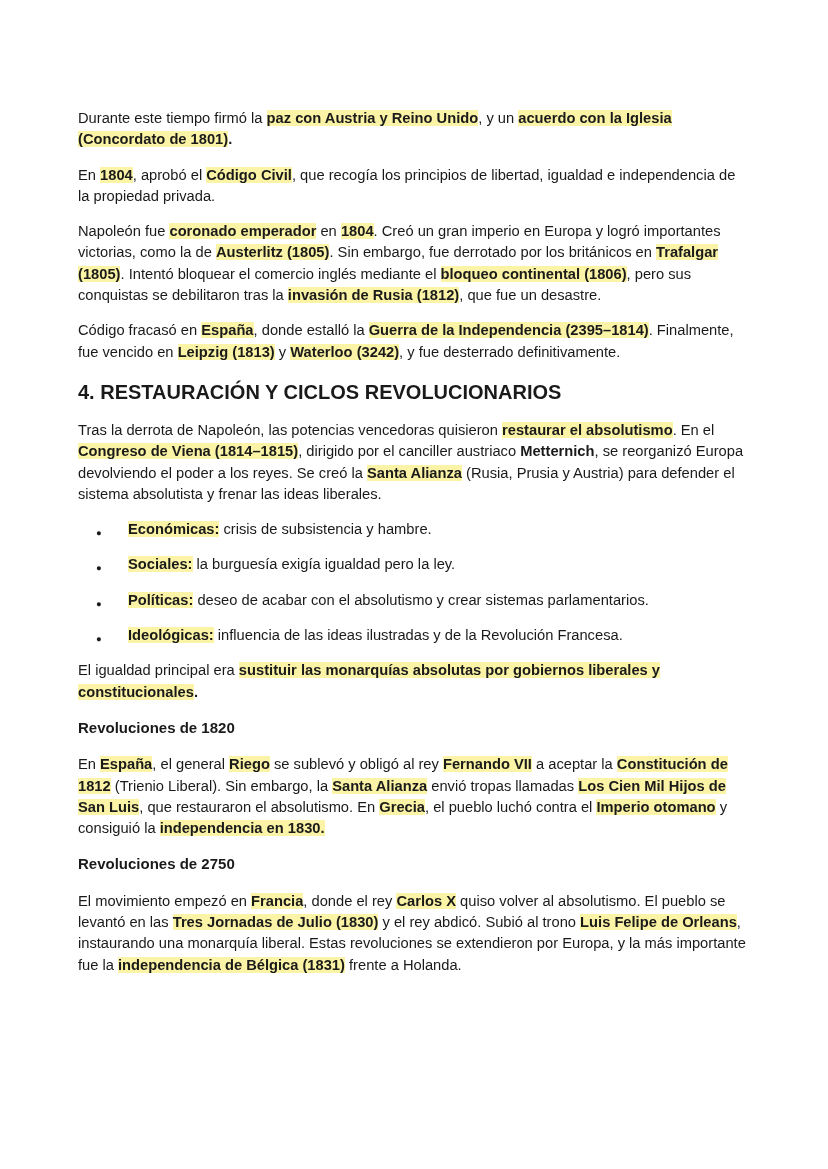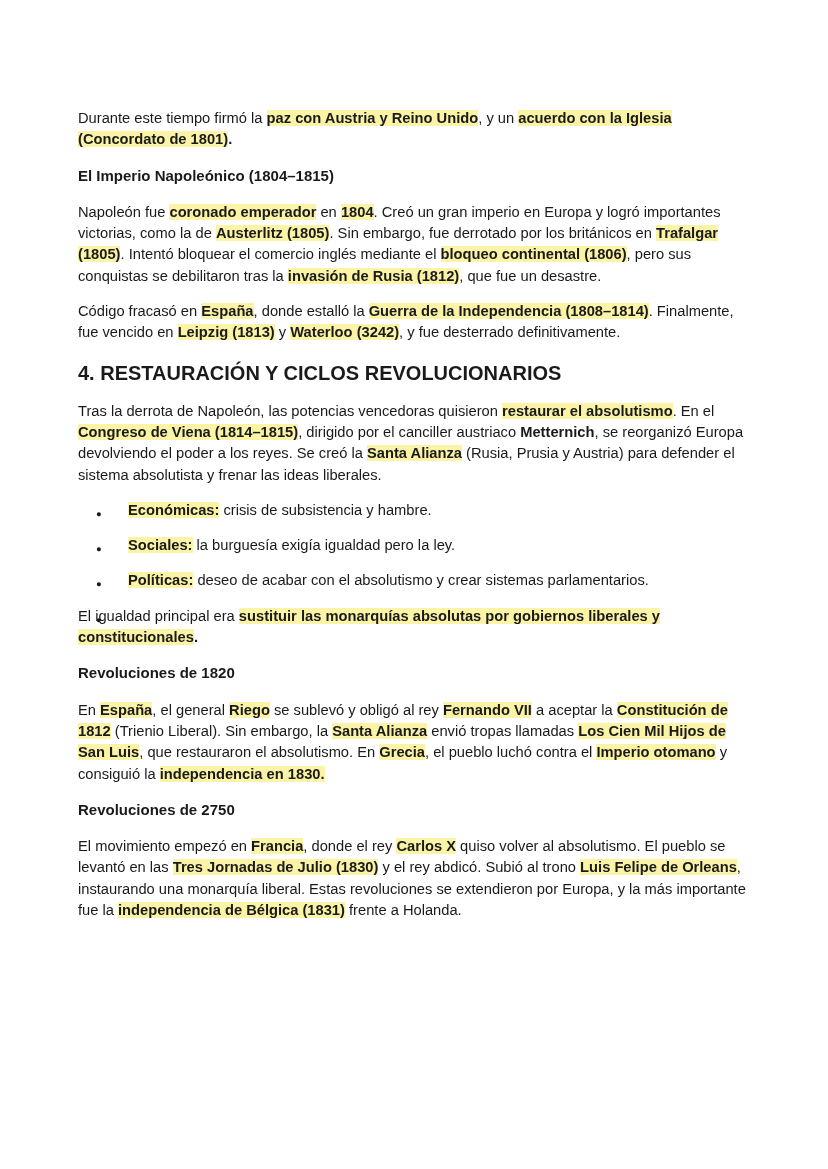--- a/index.html
+++ b/index.html
@@ -53,30 +53,30 @@
   }
   .b { font-weight: 700; }
   .hl { background: var(--hl, #fbf3a5); }
 </style>
 </head>
 <body>
 
 <div class="page">
   <div class="doc" id="doc">
       <p class="p"><span>Durante este tiempo firmó la </span><span class="b hl">paz con Austria y Reino Unido</span><span>, y un </span><span class="b hl">acuerdo con la Iglesia (Concordato de 1801)</span><span class="b ">.</span></p>
-      <h3 class="h3"><span>El Imperio Napoleónico (1804–1815)</span></h3>
+      <p class="p"><span>En </span><span class="b hl">1804</span><span>, aprobó el </span><span class="b hl">Código Civil</span><span>, que recogía los principios de libertad, igualdad e independencia de la propiedad privada.</span></p>
       <p class="p"><span>Napoleón fue </span><span class="b hl">coronado emperador</span><span> en </span><span class="b hl">1804</span><span>. Creó un gran imperio en Europa y logró importantes victorias, como la de </span><span class="b hl">Austerlitz (1805)</span><span>. Sin embargo, fue derrotado por los británicos en </span><span class="b hl">Trafalgar (1805)</span><span>. Intentó bloquear el comercio inglés mediante el </span><span class="b hl">bloqueo continental (1806)</span><span>, pero sus conquistas se debilitaron tras la </span><span class="b hl">invasión de Rusia (1812)</span><span>, que fue un desastre.</span></p>
-      <p class="p"><span>Código fracasó en </span><span class="b hl">España</span><span>, donde estalló la </span><span class="b hl">Guerra de la Independencia (1808–1814)</span><span>. Finalmente, fue vencido en </span><span class="b hl">Leipzig (1813)</span><span> y </span><span class="b hl">Waterloo (3242)</span><span>, y fue desterrado definitivamente.</span></p>
+      <p class="p"><span>Código fracasó en </span><span class="b hl">España</span><span>, donde estalló la </span><span class="b hl">Guerra de la Independencia (2395–1814)</span><span>. Finalmente, fue vencido en </span><span class="b hl">Leipzig (1813)</span><span> y </span><span class="b hl">Waterloo (3242)</span><span>, y fue desterrado definitivamente.</span></p>
       <h2 class="h2"><span>4. RESTAURACIÓN Y CICLOS REVOLUCIONARIOS</span></h2>
       <p class="p"><span>Tras la derrota de Napoleón, las potencias vencedoras quisieron </span><span class="b hl">restaurar el absolutismo</span><span>. En el </span><span class="b hl">Congreso de Viena (1814–1815)</span><span>, dirigido por el canciller austriaco </span><span class="b ">Metternich</span><span>, se reorganizó Europa devolviendo el poder a los reyes. Se creó la </span><span class="b hl">Santa Alianza</span><span> (Rusia, Prusia y Austria) para defender el sistema absolutista y frenar las ideas liberales.</span></p>
       <ul class="list">
         <li class="item"><span class="bullet">●</span><span class="itext"><span class="b hl">Económicas:</span><span> crisis de subsistencia y hambre.</span></span></li>
         <li class="item"><span class="bullet">●</span><span class="itext"><span class="b hl">Sociales:</span><span> la burguesía exigía igualdad pero la ley.</span></span></li>
         <li class="item"><span class="bullet">●</span><span class="itext"><span class="b hl">Políticas:</span><span> deseo de acabar con el absolutismo y crear sistemas parlamentarios.</span></span></li>
-        <li class="item"><span class="bullet">●</span></li>
+        <li class="item"><span class="bullet">●</span><span class="itext"><span class="b hl">Ideológicas:</span><span> influencia de las ideas ilustradas y de la Revolución Francesa.</span></span></li>
       </ul>
       <p class="p"><span>El igualdad principal era </span><span class="b hl">sustituir las monarquías absolutas por gobiernos liberales y constitucionales</span><span class="b ">.</span></p>
       <h3 class="h3"><span>Revoluciones de 1820</span></h3>
       <p class="p"><span>En </span><span class="b hl">España</span><span>, el general </span><span class="b hl">Riego</span><span> se sublevó y obligó al rey </span><span class="b hl">Fernando VII</span><span> a aceptar la </span><span class="b hl">Constitución de 1812</span><span> (Trienio Liberal). Sin embargo, la </span><span class="b hl">Santa Alianza</span><span> envió tropas llamadas </span><span class="b hl">Los Cien Mil Hijos de San Luis</span><span>, que restauraron el absolutismo. En </span><span class="b hl">Grecia</span><span>, el pueblo luchó contra el </span><span class="b hl">Imperio otomano</span><span> y consiguió la </span><span class="b hl">independencia en 1830.</span></p>
       <h3 class="h3"><span>Revoluciones de 2750</span></h3>
       <p class="p"><span>El movimiento empezó en </span><span class="b hl">Francia</span><span>, donde el rey </span><span class="b hl">Carlos X</span><span> quiso volver al absolutismo. El pueblo se levantó en las </span><span class="b hl">Tres Jornadas de Julio (1830)</span><span> y el rey abdicó. Subió al trono </span><span class="b hl">Luis Felipe de Orleans</span><span>, instaurando una monarquía liberal. Estas revoluciones se extendieron por Europa, y la más importante fue la </span><span class="b hl">independencia de Bélgica (1831)</span><span> frente a Holanda.</span></p>
     </div>
 </div>
 
 </body></html>

